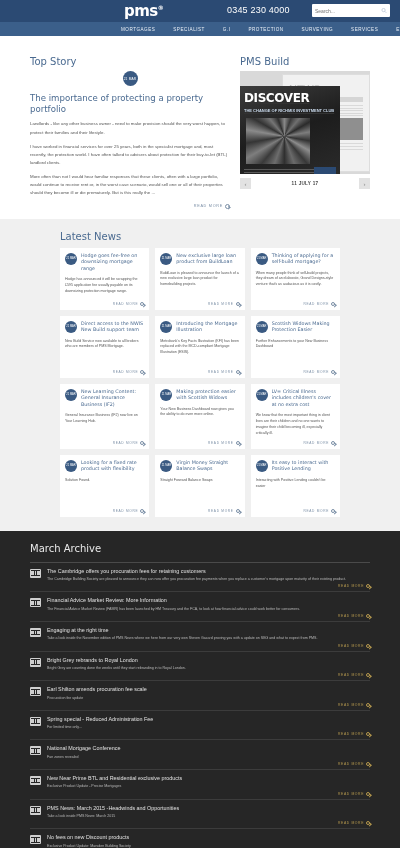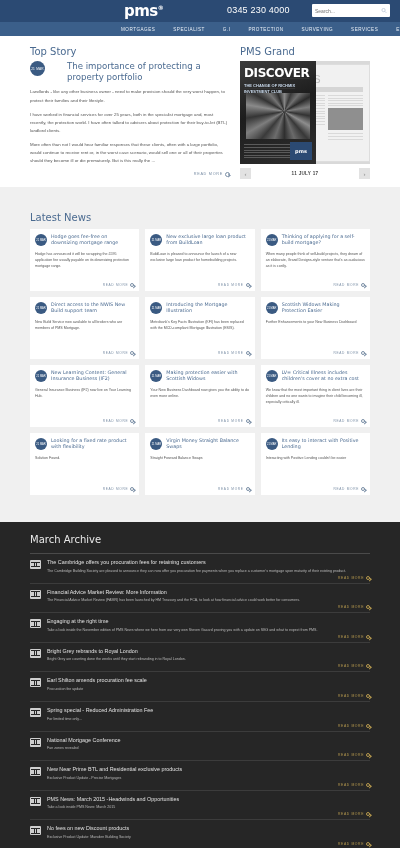--- a/index.html
+++ b/index.html
@@ -74,35 +74,35 @@
     letter-spacing: .5px;
     text-decoration: none;
     display: flex;
     align-items: center;
     padding: 0 9px;
     white-space: nowrap;
   }
 
   
   .page { background: #ffffff; padding: 0 0 0 0; }
-  .wrap { width: 340px; margin: 0 auto; }
+  .wrap { width: 340px; margin: 10px auto; }
 
   .cols { display: flex; gap: 10px; padding-top: 10px; }
   .col-left { width: 200px; }
   .col-right { width: 130px; }
 
   h2.section-h {
     font-size: 10px;
     font-weight: normal;
     color: #4a6a90;
     margin-bottom: 4px;
     font-family: "DejaVu Sans", sans-serif;
   }
 
-  .story-head { display: flex; gap: 22px; align-items: flex-start; margin-bottom: 6px; }
+  .story-head { display: flex; gap: 7px; align-items: center; margin-bottom: 6px; flex-direction: column; }
   .datebadge {
     width: 15px; height: 15px; border-radius: 50%;
     background: #3a5a82; color: #fff;
     font-size: 3.2px; display: flex; align-items: center;
     justify-content: center; flex: 0 0 15px; letter-spacing: .2px;
   }
   .story-title {
     font-size: 8.6px; color: #4a6a90; line-height: 1.25;
     font-family: "DejaVu Sans", sans-serif;
   }
@@ -133,21 +133,21 @@
     position: absolute; right: 0; top: 3px; width: 88px; height: 98px;
     background: #f1f1f1; border: 1px solid #ddd;
   }
   .mag-back .mb-title { font-size: 11px; color: #bbb; padding: 8px 4px 2px 6px; letter-spacing: -.5px;}
   .mag-back .mb-bar { height: 5px; background: #d5d5d5; margin: 0 6px 3px; }
   .mag-back .mb-cols { display:flex; gap:3px; padding: 0 6px; }
   .mag-back .mb-col { flex:1; }
   .mag-back .mb-line { height:1px; background:#d9d9d9; margin-bottom:1.6px;}
   .mag-back .mb-img { height: 22px; background: #8f8f8f; margin-top: 2px;}
   .mag-front {
-    position: absolute; left: 0; top: 0; width: 76px; height: 103px;
+    position: absolute; left: 0; top: 15px; width: 100px; height: 103px;
     background: linear-gradient(160deg,#3d3d3d 0%, #1d1d1d 45%, #2e2e2e 100%);
     overflow: hidden;
     text-decoration: underline;
   }
   .mf-head { color: #fff; font-size: 12px; font-weight: bold; letter-spacing: -.4px; padding: 5px 0 0 4px; font-family:"DejaVu Sans",sans-serif;}
   .mf-sub { color: #c8d8ea; font-size: 4px; font-weight: bold; line-height: 1.5; padding: 3px 4px 0; }
   .mf-geo {
     position: absolute; left: 6px; top: 32px; width: 64px; height: 46px;
     background:
       conic-gradient(from 200deg at 60% 40%, #6d6d6d 0deg, #3a3a3a 20deg, #7e7e7e 40deg, #353535 60deg,
@@ -276,21 +276,21 @@
             <p>I have worked in financial services for over 25 years, both in the specialist mortgage and, most recently, the protection world. I have often talked to advisers about protection for their buy-to-let (BTL) landlord clients.</p>
             <p>More often than not I would hear familiar responses that these clients, often with a large portfolio, would continue to receive rent or, in the worst case scenario, would sell one or all of their properties should they become ill or die prematurely. But is this really the ...</p>
           </div>
         <div class="readmore">
           <span>READ MORE</span>
           <span class="rm-circle"></span>
         </div>
       </div>
 
       <div class="col-right">
-        <h2 class="section-h">PMS Grand</h2>
+        <h2 class="section-h">PMS Build</h2>
         <div class="mag">
           <div class="mag-back">
             <div class="mb-title">NEWS</div>
             <div class="mb-bar"></div>
             <div class="mb-cols">
               <div class="mb-col">
                 <div class="mb-line"></div>
                   <div class="mb-line"></div>
                   <div class="mb-line"></div>
                 <div class="mb-line"></div>
@@ -334,21 +334,21 @@
         <div class="mag-nav">
           <div class="arrowbtn">‹</div>
           <div class="magdate">11 JULY 17</div>
           <div class="arrowbtn">›</div>
         </div>
       </div>
     </div>
   </div>
 
   <div class="latest">
-    <div style="width:340px;margin:17px auto;">
+    <div style="width:280px;margin:4px auto;">
       <h2>Latest News</h2>
       <div class="grid" id="newsgrid">
           <div class="card">
             <div class="card-head">
               <div class="badge-sm">21 MAR</div>
               <div class="card-title">Hodge goes fee-free on downsizing mortgage range</div>
             </div>
             <div class="card-body">Hodge has announced it will be scrapping the £595 application fee usually payable on its downsizing protection mortgage range.</div>
             <div class="readmore">
               <span>READ MORE</span>

